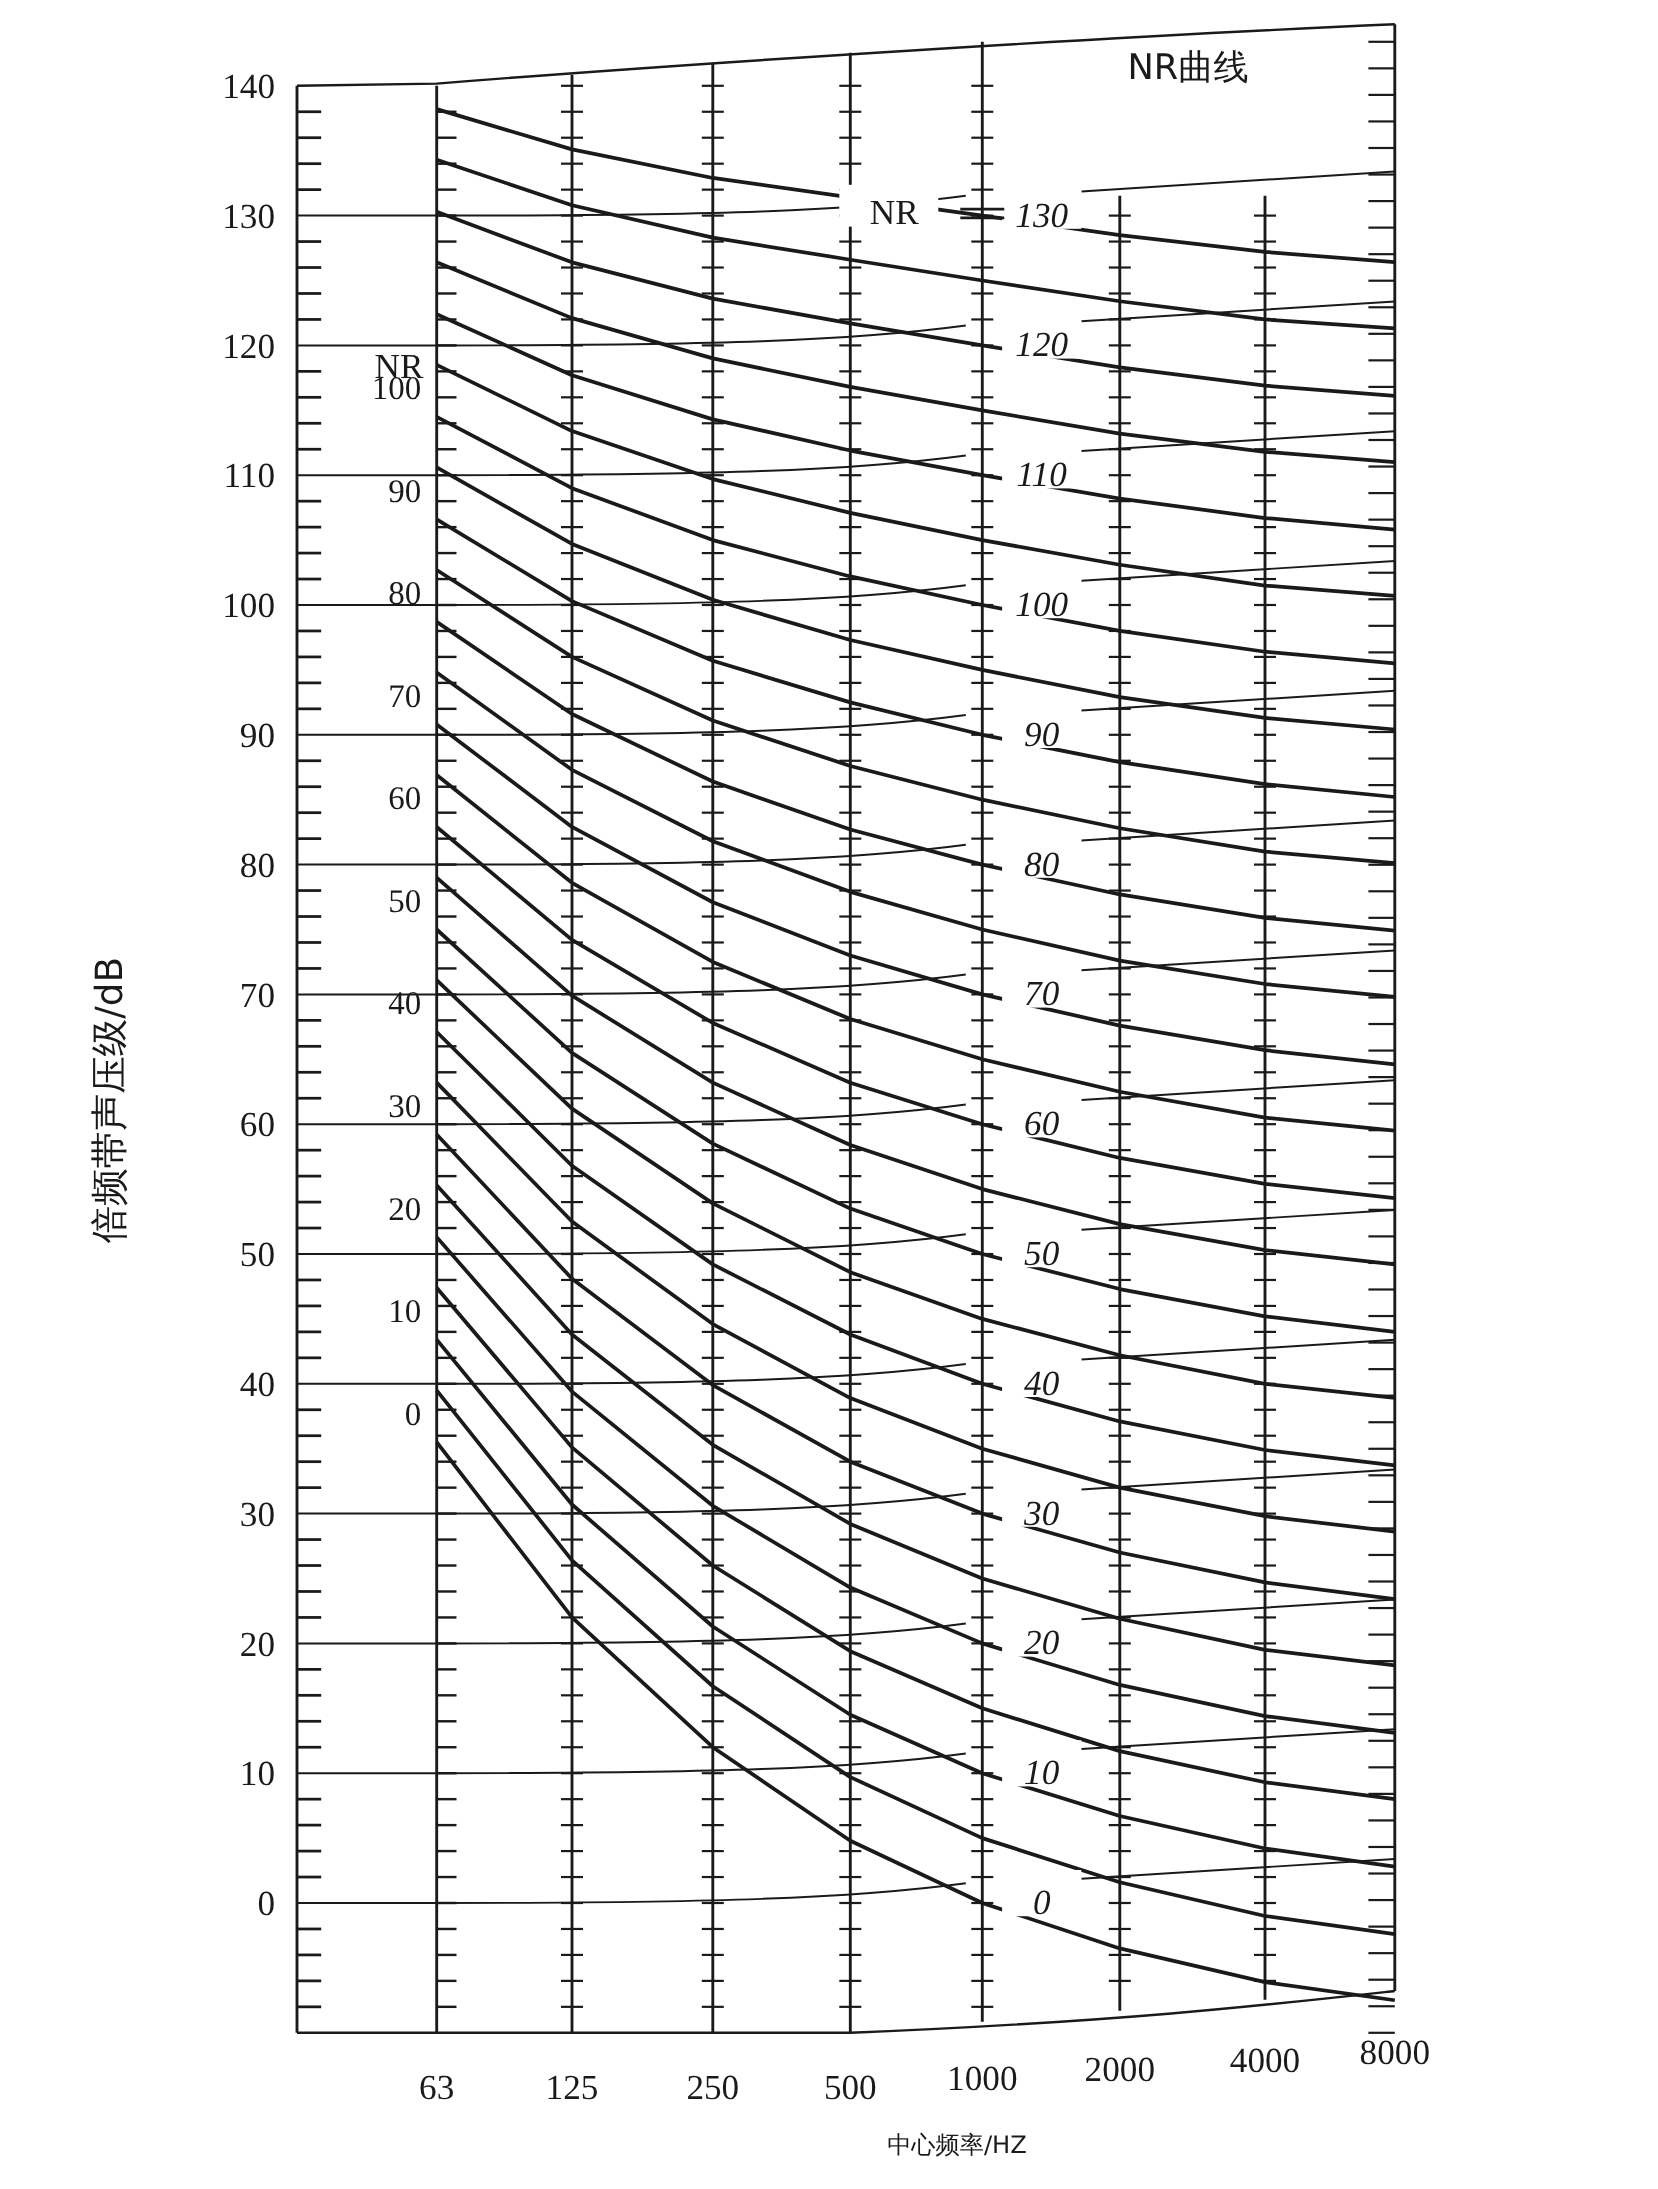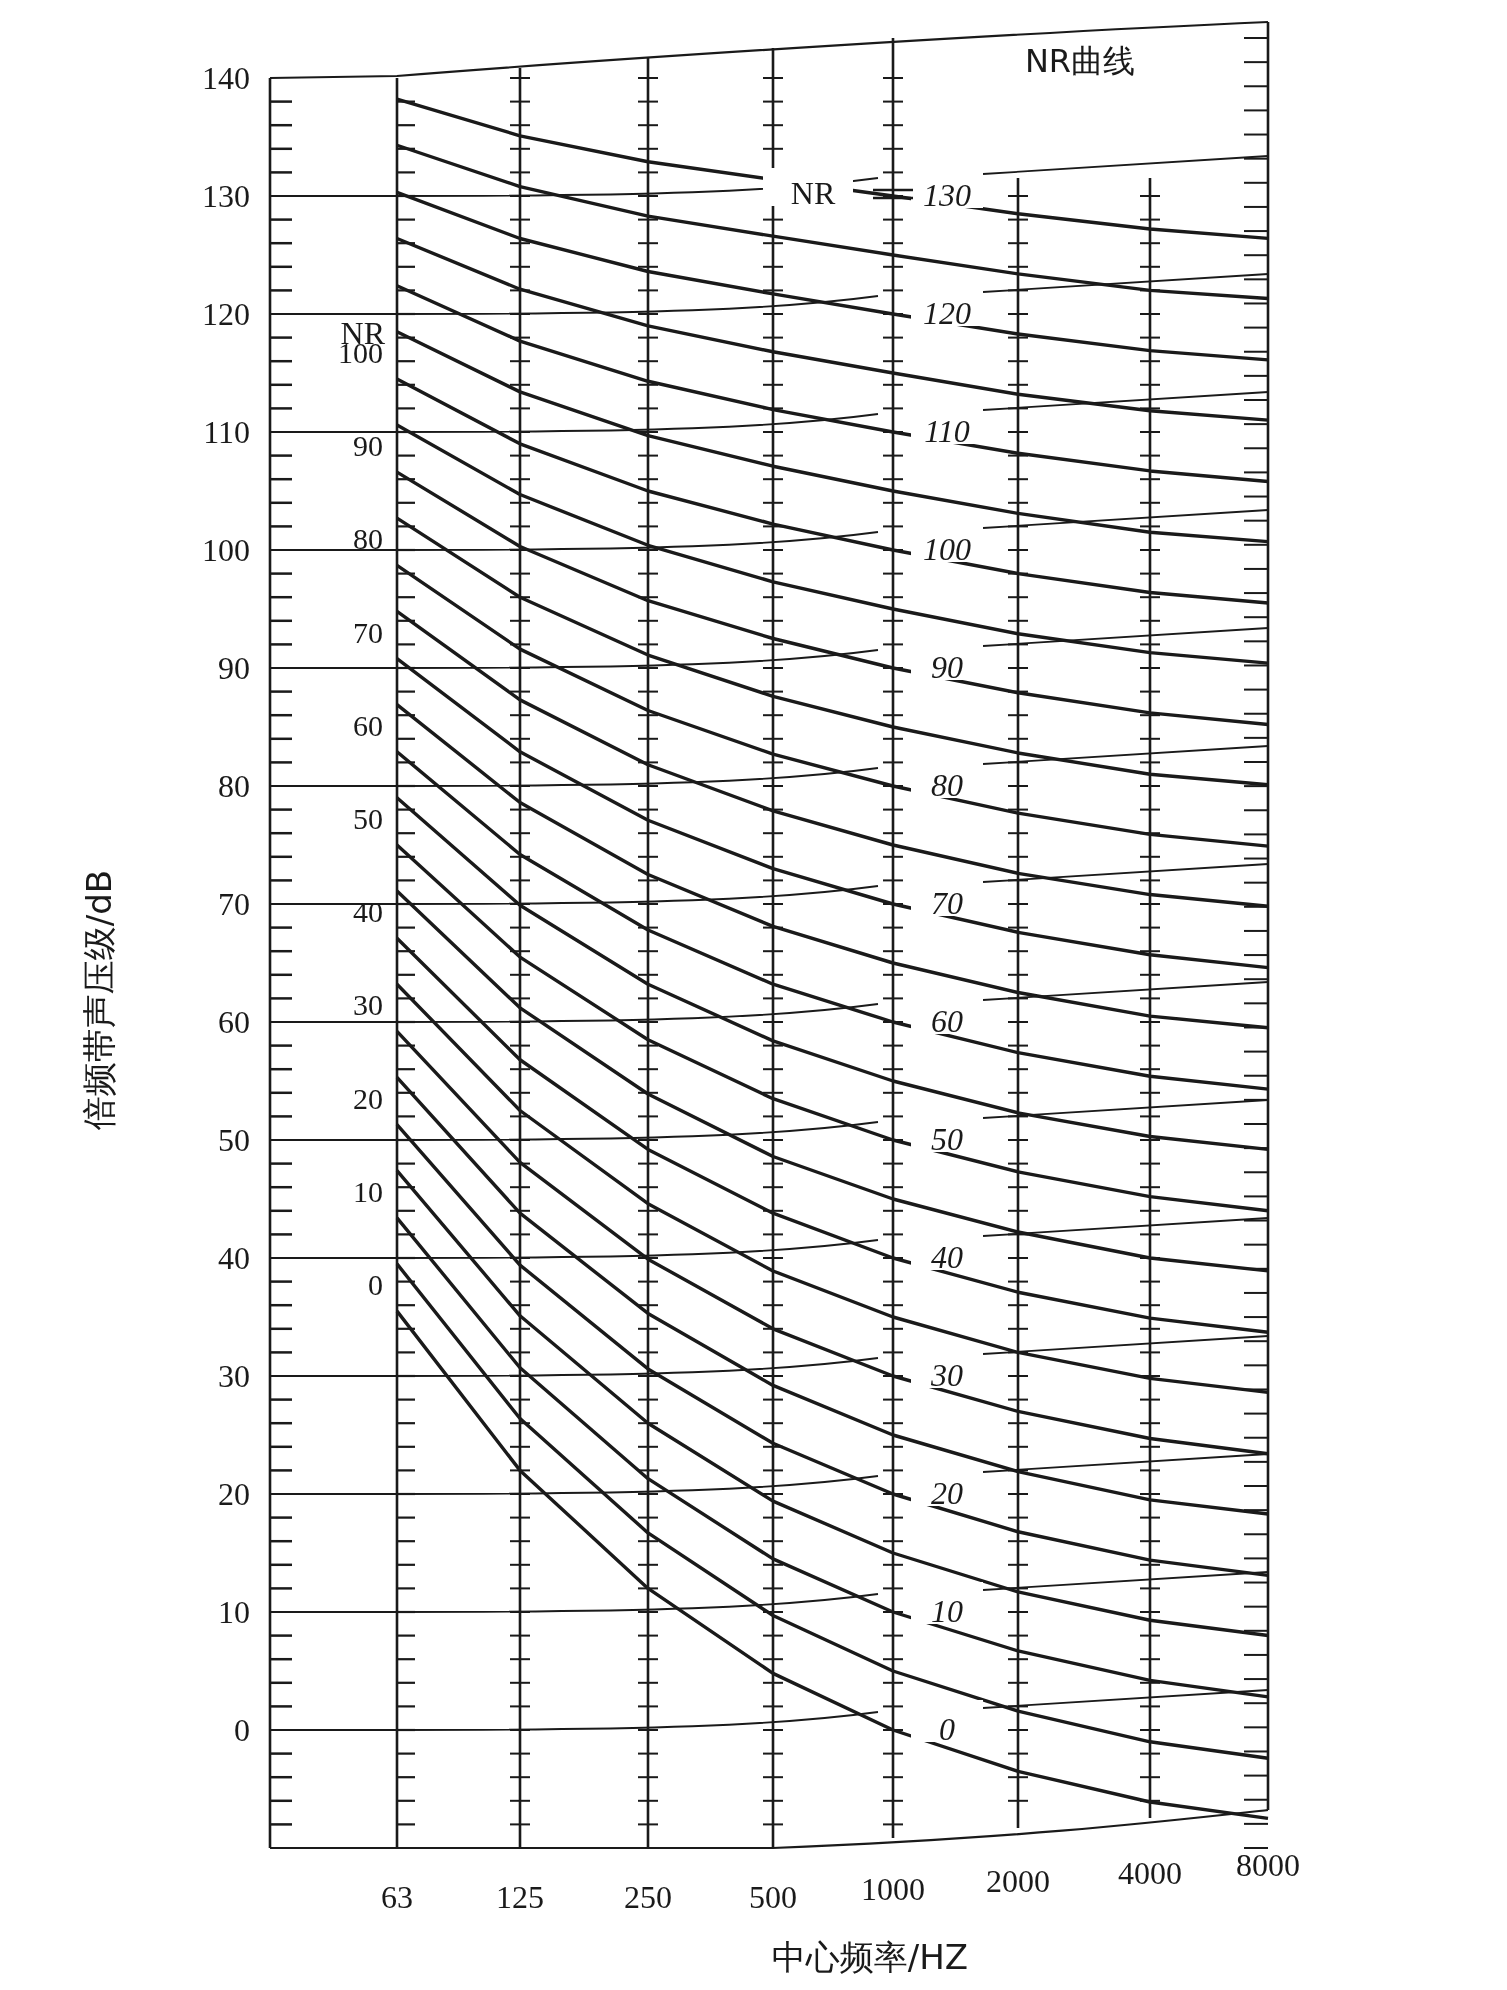--- a/index.html
+++ b/index.html
@@ -1,19 +1,19 @@
 <!DOCTYPE html>
 <html><head>
 <meta charset="utf-8">
 <style>
   html,body{margin:0;padding:0;background:#fff;}
   body{width:1507px;height:1990px;position:relative;overflow:hidden;font-family:"Liberation Serif","DejaVu Serif",serif;color:#1a1a1a;}
   #chart{position:absolute;left:0;top:0;}
   .ylabel{position:absolute;left:100px;top:1000px;transform:translate(-50%,-50%) rotate(-90deg);font-size:34px;white-space:nowrap;font-family:"DejaVu Sans",sans-serif;}
-  .xlabel{position:absolute;left:870px;top:1935px;transform:translateX(-50%);font-size:34px;font-family:"DejaVu Sans",sans-serif;}
+  .xlabel{position:absolute;left:870px;top:1935px;transform:translateX(-50%);font-size:22px;font-family:"DejaVu Sans",sans-serif;}
 </style>
 </head>
 <body>
 
 <svg id="chart" width="1507" height="1990" viewBox="0 0 1507 1990">
     <path d="M270,78 L397,76 C648,56 1018,33 1268,22" stroke="#1a1a1a" stroke-width="2.2" fill="none"></path>
     <path d="M270,1848 L773,1848 C1018,1838 1150,1823 1268,1810" stroke="#1a1a1a" stroke-width="2.2" fill="none"></path>
     <line x1="270" y1="78" x2="270" y2="1848" stroke="#1a1a1a" stroke-width="2.6"></line>
     <line x1="1268" y1="22" x2="1268" y2="1810" stroke="#1a1a1a" stroke-width="2.6"></line>
     <line x1="270" y1="1848" x2="270" y2="1848" stroke="#1a1a1a" stroke-width="2.5"></line>

